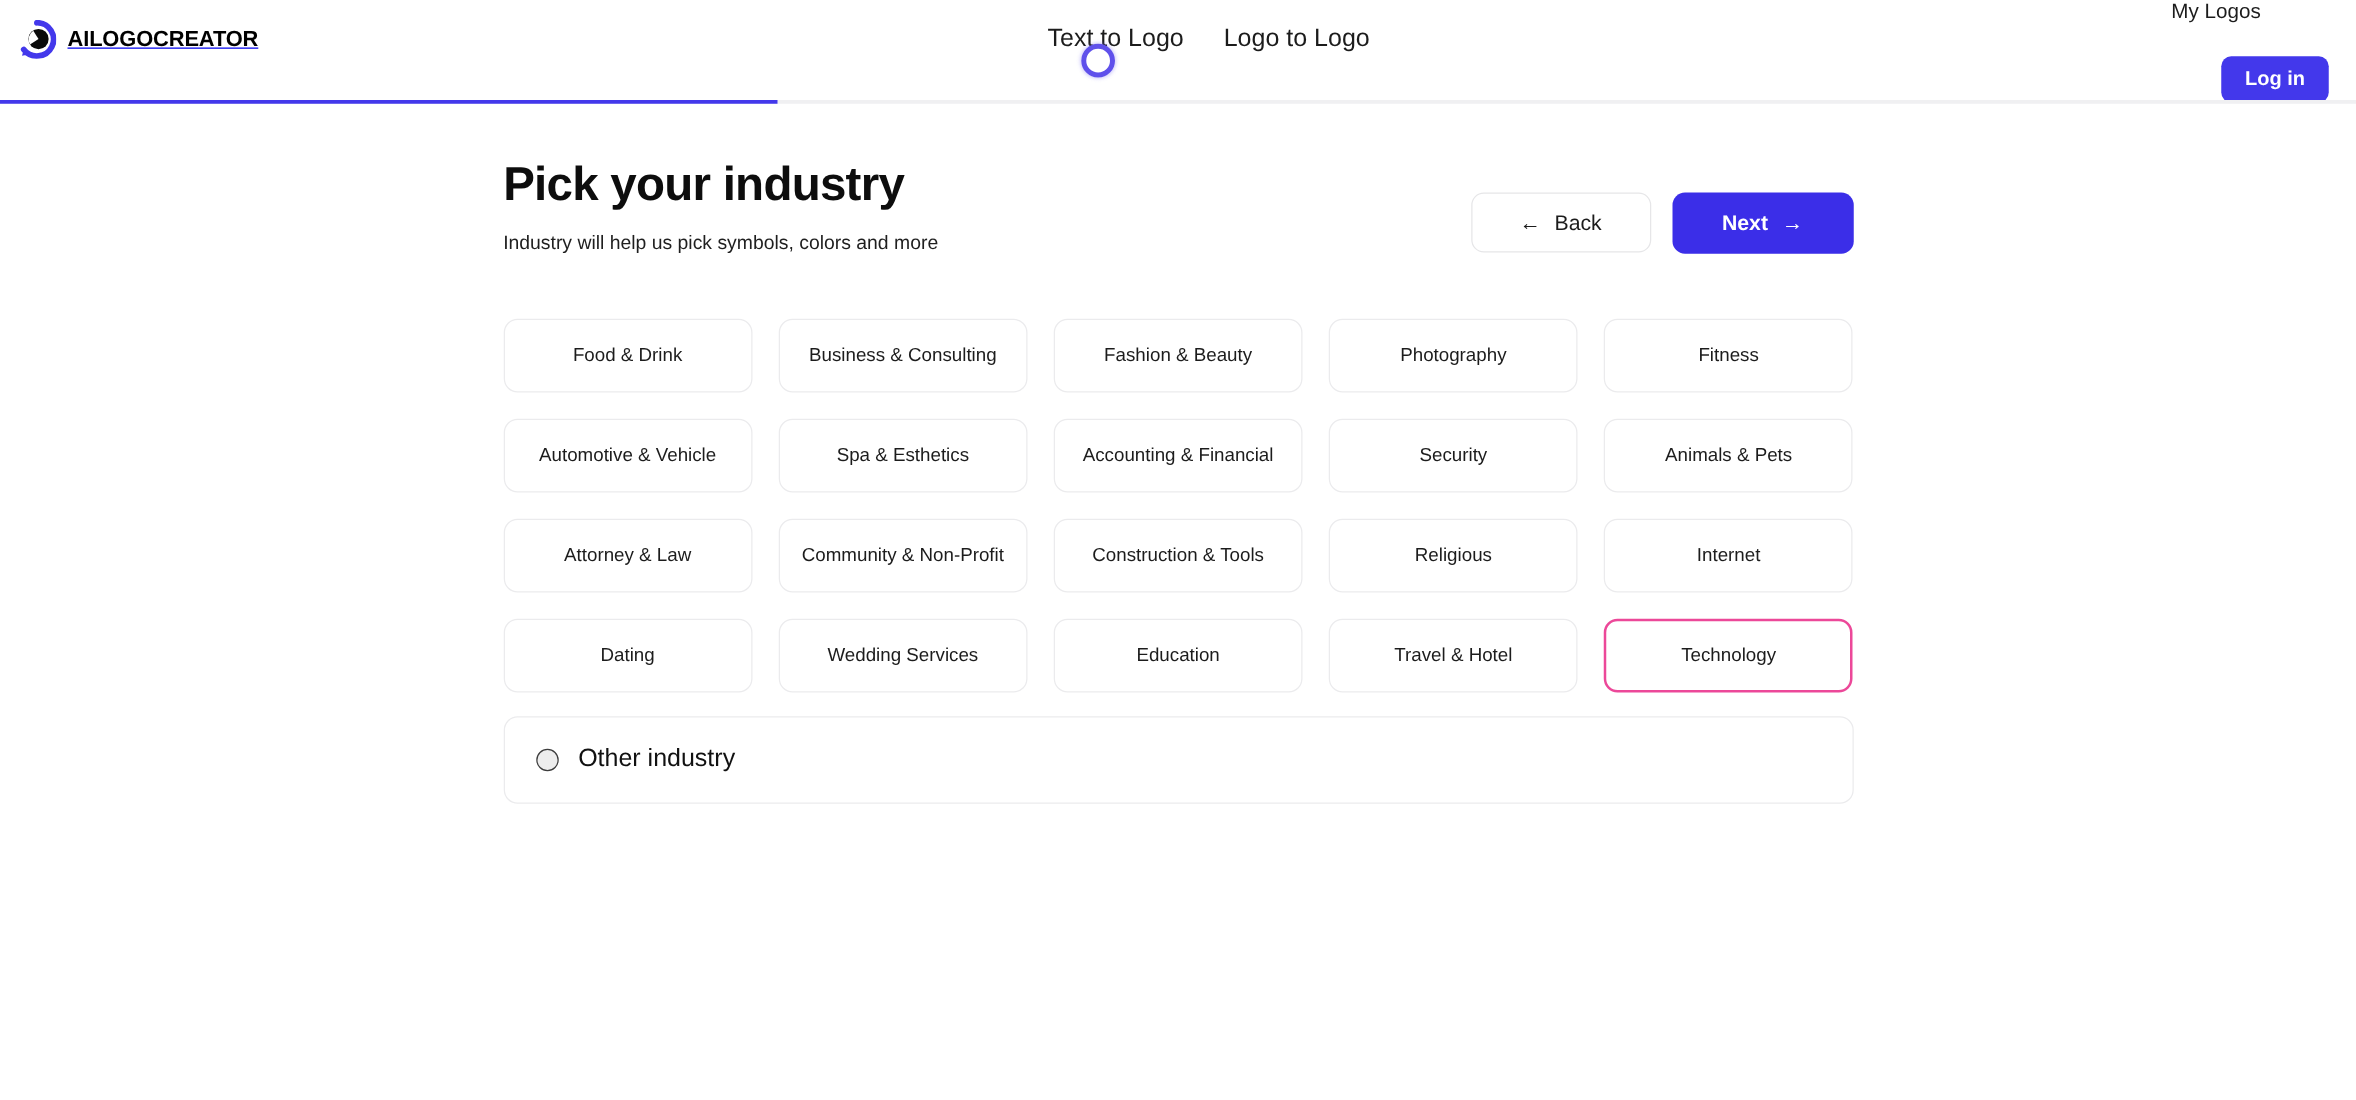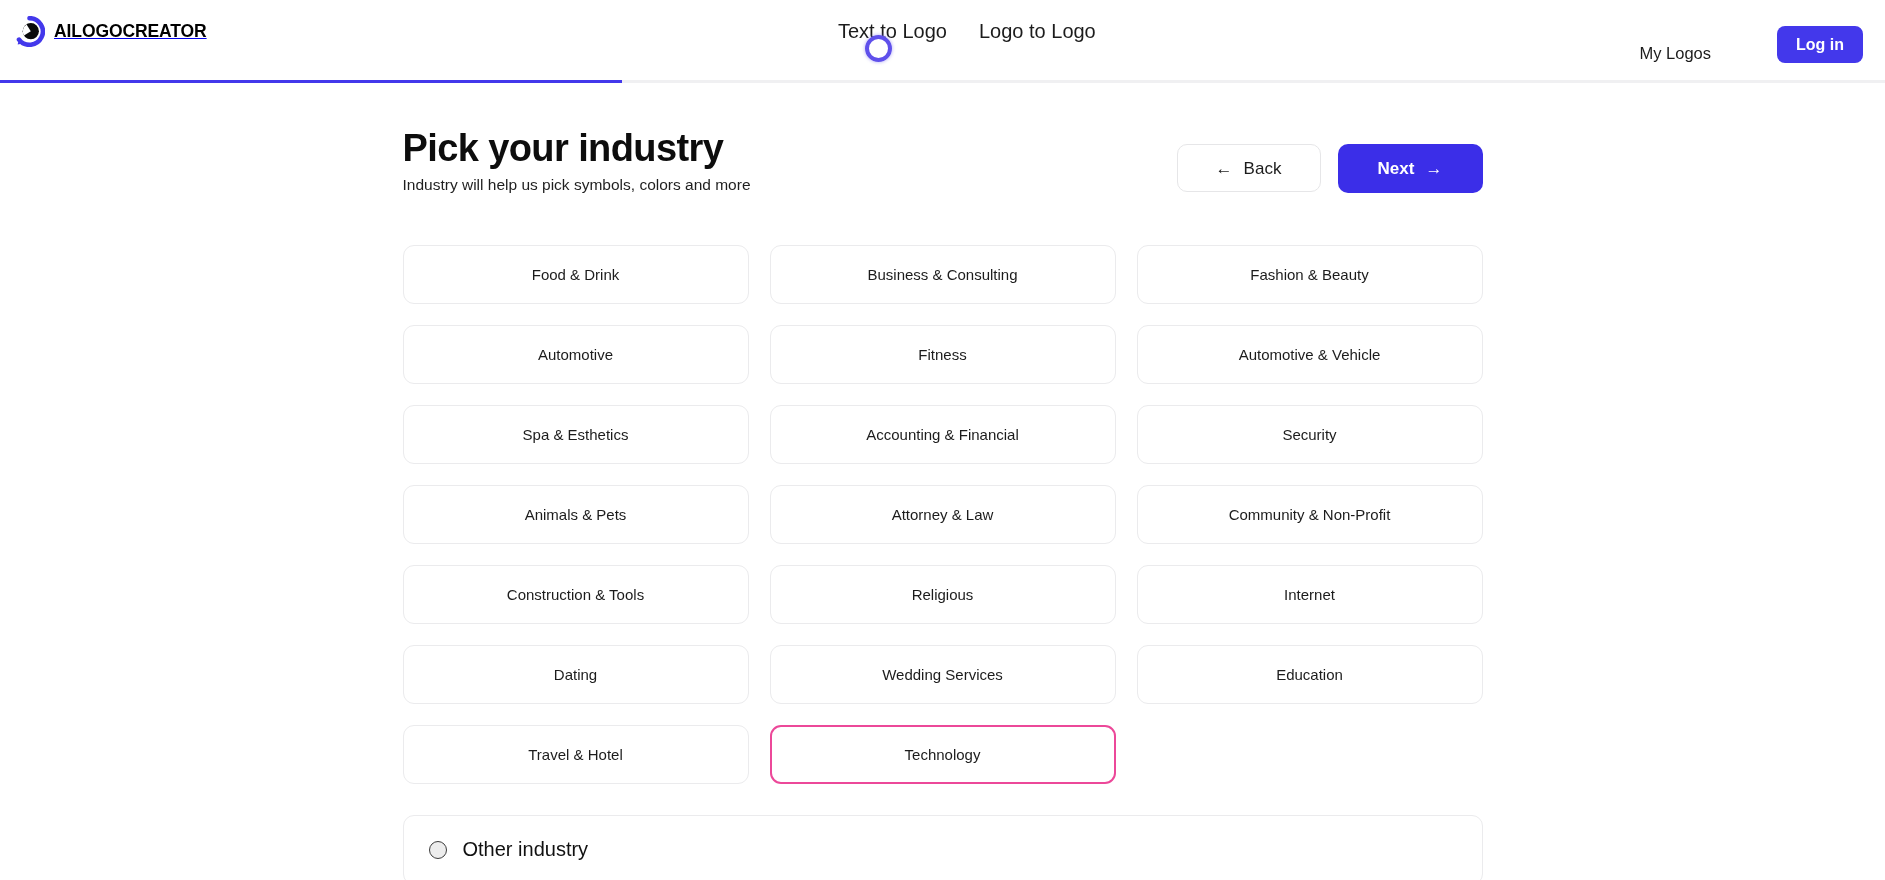--- a/index.html
+++ b/index.html
@@ -68,22 +68,23 @@
     cursor: pointer;
     padding: 4px 2px;
   }
 
   .nav-right {
     position: absolute;
     right: 22px;
     top: 0;
     height: 63px;
     display: flex;
-    align-items: flex-end;
+    align-items: flex-start;
     gap: 26px;
+    flex-direction: column;
   }
 
   .my-logos {
     font-size: 16.5px;
     color: #1c1c1c;
     text-decoration: none;
     white-space: nowrap;
     cursor: pointer;
   }
 
@@ -137,21 +138,21 @@
   }
 
   .titles { padding-bottom: 2px; }
 
   .page-title {
     font-size: 38px;
     font-weight: 700;
     letter-spacing: -0.6px;
     color: #0d0d0d;
     line-height: 1.12;
-    margin-bottom: 5px;
+    margin-bottom: 15px;
   }
 
   .page-subtitle {
     font-size: 15.5px;
     color: #1f1f1f;
     line-height: 1.3;
   }
 
   .actions {
     display: flex;
@@ -189,24 +190,24 @@
     border: none;
     color: #ffffff;
     font-weight: 600;
   }
 
   .arrow { font-size: 17px; line-height: 1; }
 
   
   .industry-grid {
     display: grid;
-    grid-template-columns: repeat(3, 1fr);
+    grid-template-columns: repeat(5, 1fr);
     column-gap: 21px;
     row-gap: 21px;
-    margin-bottom: 31px;
+    margin-bottom: 19px;
   }
 
   .industry-card {
     height: 59px;
     background: #ffffff;
     border: 1px solid #ebebed;
     border-radius: 11px;
     display: flex;
     align-items: center;
     justify-content: center;
@@ -323,21 +324,21 @@
         <div class="industry-card">
           <span>Food &amp; Drink</span>
         </div>
         <div class="industry-card">
           <span>Business &amp; Consulting</span>
         </div>
         <div class="industry-card">
           <span>Fashion &amp; Beauty</span>
         </div>
         <div class="industry-card">
-          <span>Automotive</span>
+          <span>Photography</span>
         </div>
         <div class="industry-card">
           <span>Fitness</span>
         </div>
         <div class="industry-card">
           <span>Automotive &amp; Vehicle</span>
         </div>
         <div class="industry-card">
           <span>Spa &amp; Esthetics</span>
         </div>

